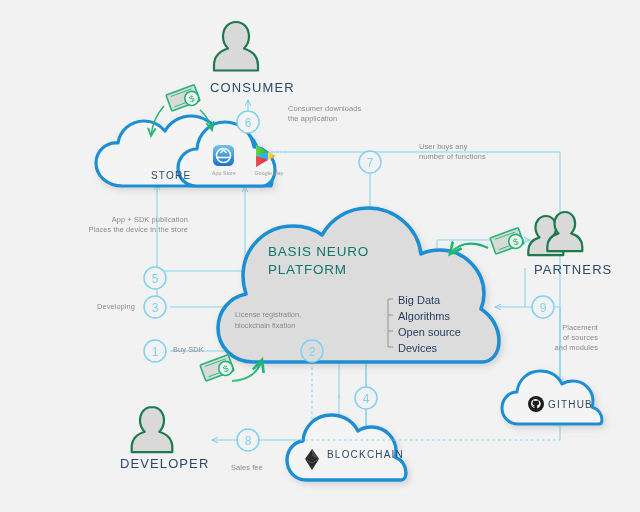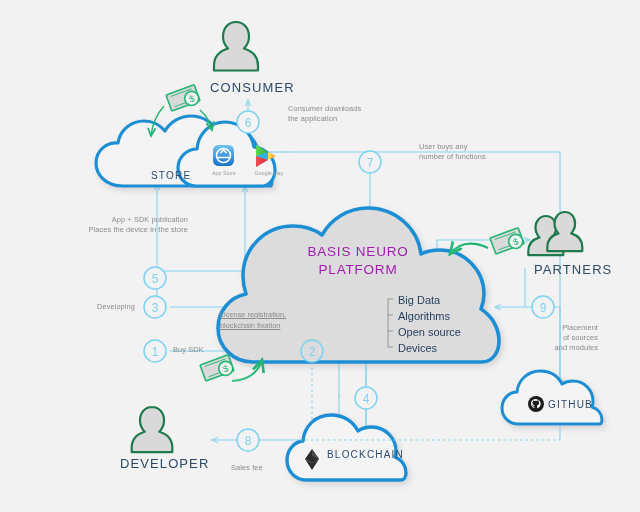--- a/index.html
+++ b/index.html
@@ -8,21 +8,21 @@
     background:#f2f2f2;
     font-family:"Liberation Sans", sans-serif;
     overflow:hidden;
     position:relative;
   }
   #stage{position:absolute;inset:0;width:640px;height:512px;}
   svg.layer{position:absolute;left:0;top:0;width:640px;height:512px;overflow:visible;}
   .lbl{position:absolute;color:#8a8a8a;font-size:7.4px;line-height:10px;letter-spacing:.1px;white-space:pre-line;}
   .role{position:absolute;color:#2c4a68;font-size:13px;letter-spacing:1.1px;font-weight:400;}
   .cloudname{position:absolute;color:#2c4a68;font-size:10px;letter-spacing:1.2px;}
-  .platform-title{position:absolute;color:#a21caf;font-size:13.5px;letter-spacing:.8px;line-height:18px;text-align:center;}
+  .platform-title{position:absolute;color:#0f766e;font-size:13.5px;letter-spacing:.8px;line-height:18px;text-align:left;}
   .feat{position:absolute;color:#1f3b5c;font-size:11px;line-height:16.5px;}
   .licnote{position:absolute;color:#8a8a8a;font-size:7.4px;line-height:10.5px;}
   .appcap{position:absolute;color:#9a9a9a;font-size:5.2px;letter-spacing:.1px;text-align:center;}
   .stepnum{font-size:12px;fill:#7fd2f2;font-family:"Liberation Sans",sans-serif;}
 </style>
 </head>
 <body>
 
 <div id="stage">
 
@@ -259,21 +259,21 @@
   <div class="platform-title" style="left:268px;top:243px;width:180px;">
     <div>BASIS NEURO</div>
     <div>PLATFORM</div>
   </div>
 
   <div class="feat" style="left:398px;top:292px;">Big Data</div>
   <div class="feat" style="left:398px;top:308px;">Algorithms</div>
   <div class="feat" style="left:398px;top:324px;">Open source</div>
   <div class="feat" style="left:398px;top:340px;">Devices</div>
 
-  <div class="licnote" style="left:220px;top:310px;width:130px;white-space:pre-line;text-decoration:underline;">License registration,
+  <div class="licnote" style="left:235px;top:310px;width:130px;white-space:pre-line;">License registration,
 blockchain fixation</div>
 
   <div class="appcap" style="left:206px;top:170px;width:36px;">App Store</div>
   <div class="appcap" style="left:249px;top:170px;width:40px;">Google play</div>
 
   <div class="lbl" style="left:173px;top:345px;">Buy SDK</div>
   <div class="lbl" style="left:97px;top:302px;">Developing</div>
   <div class="lbl" style="left:28px;top:215px;width:160px;text-align:right;">App + SDK publication
 Places the device in the store</div>
   <div class="lbl" style="left:288px;top:104px;width:120px;">Consumer downloads

